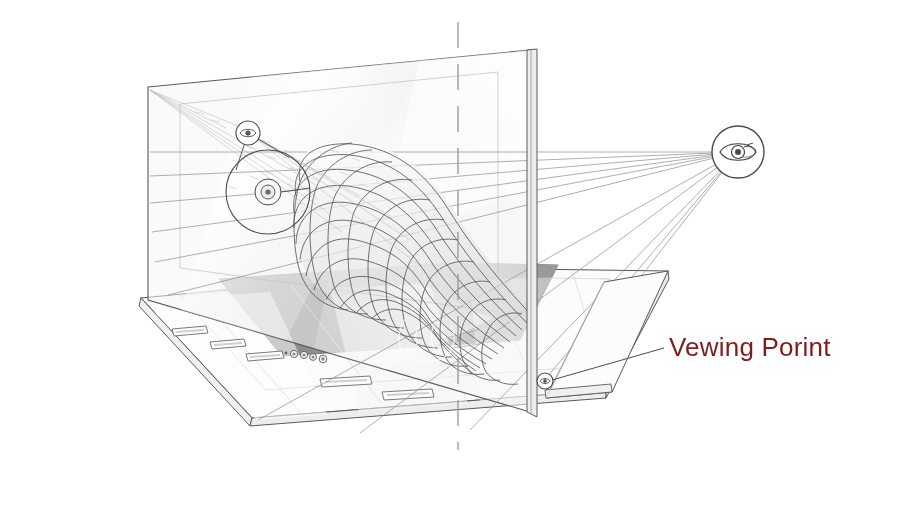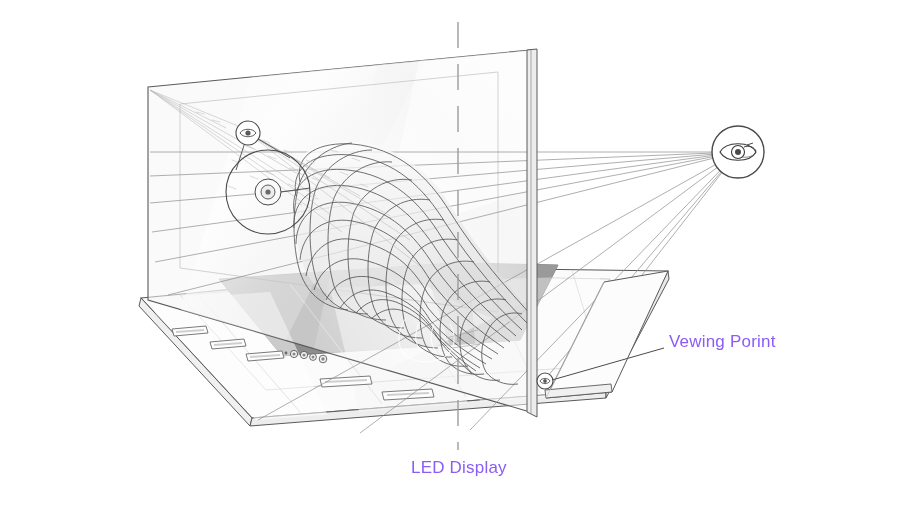--- a/index.html
+++ b/index.html
@@ -22,22 +22,22 @@
     position: absolute;
     left: 0;
     top: 0;
     width: 916px;
     height: 515px;
     display: block;
   }
   .label-text {
     position: absolute;
     font-family: "Liberation Sans", sans-serif;
-    font-size: 17px;
-    color: #8b5cf6;
+    font-size: 26px;
+    color: #7f1d1d;
     white-space: nowrap;
     letter-spacing: 0.2px;
   }
   #label-viewing-point {
     left: 669px;
     top: 332px;
   }
   #label-led-display {
     left: 411px;
     top: 458px;
@@ -306,15 +306,14 @@
       <circle cx="738" cy="152" r="3" fill="#4a4a4a"></circle>
       <path d="M744,147 C749,145 754,147 756,151" fill="none" stroke="#3a3a3a" stroke-width="1"></path>
       <path d="M742,157 C748,158 753,156 756,153" fill="none" stroke="#6a6a6a" stroke-width="0.8"></path>
       <line x1="747" y1="145" x2="753" y2="143" stroke="#3a3a3a" stroke-width="0.9"></line>
     </g>
 
   </svg>
 
   <div class="label-text" id="label-viewing-point">Vewing Porint</div>
 
-  <div class="label-text" id="label-led-display">LED Display</div>
 
 </div>
 
 </body></html>

